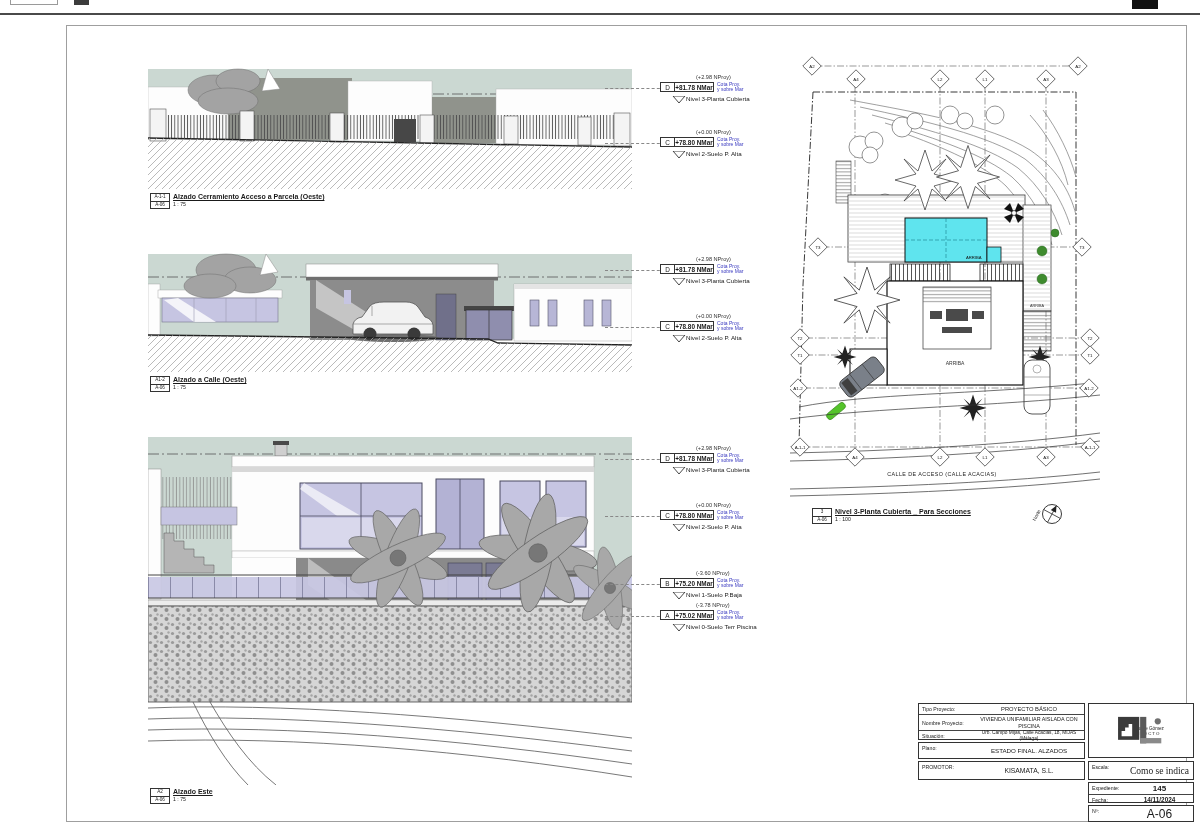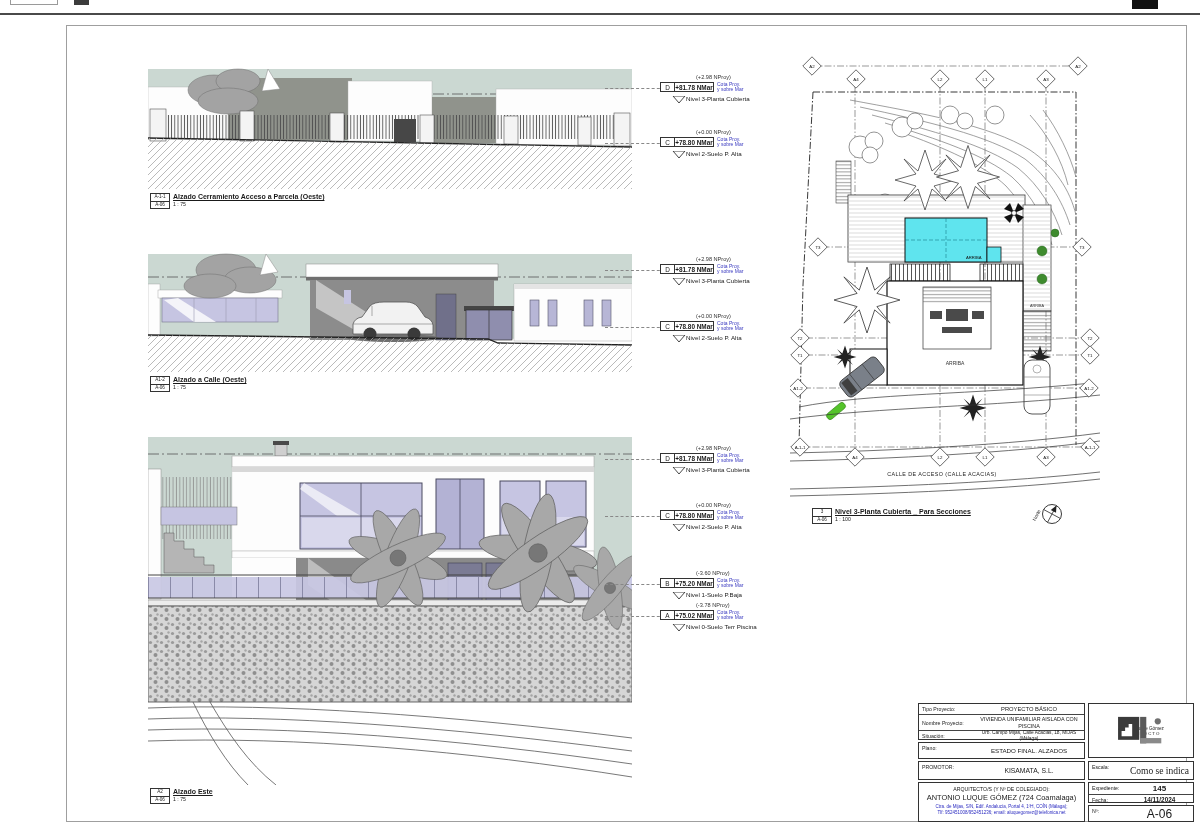--- a/index.html
+++ b/index.html
@@ -594,26 +594,20 @@
           <span class="tb-lab" style="align-self:flex-start;padding-top:2px;">Plano:</span>
           <span class="tb-val" style="font-size:6.2px;">ESTADO FINAL. ALZADOS</span>
         </div>
     </div>
     <div class="tb-box" style="left:0;top:58px;width:167px;height:19px;">
       <div class="tb-row" style="height:100%;border:none;">
           <span class="tb-lab" style="align-self:flex-start;padding-top:2px;">PROMOTOR:</span>
           <span class="tb-val" style="font-size:6.8px;">KISAMATA, S.L.</span>
         </div>
     </div>
-    <div class="tb-box" style="left:0;top:79px;width:167px;height:40px;text-align:center;">
-      <div style="font-size:5.2px;margin-top:3px;">ARQUITECTO/S (Y Nº DE COLEGIADO):</div>
-      <div style="font-size:7.4px;margin-top:1px;">ANTONIO LUQUE GÓMEZ (724 Coamalaga)</div>
-      <div class="addr">Ctra. de Mijas, S/N, Edif. Andalucía, Portal 4, 1ºH, COÍN (Málaga);</div>
-      <div class="addr" style="margin-top:0;">Tlf: 952451008/952451236; email: aluquegomez@telefonica.net</div>
-    </div>
     <div class="tb-box" style="left:170px;top:0;width:106px;height:55px;">
       <div class="logo-wrap">
         <svg width="50" height="30" viewBox="0 0 56 34">
           <rect x="2" y="1" width="24" height="26" fill="#3a3a3a"></rect>
           <path d="M6,23 V17 H10 V13 H14 V9 H18 V23 Z" fill="#fff"></path>
           <rect x="27" y="1" width="7" height="30" fill="#5a5a5a"></rect>
           <rect x="27" y="25" width="24" height="6" fill="#8a8a8a"></rect>
           <circle cx="47" cy="6" r="3.5" fill="#6f6f6f"></circle>
         </svg>
         <div class="logo-name">Antonio Luque Gómez</div>

